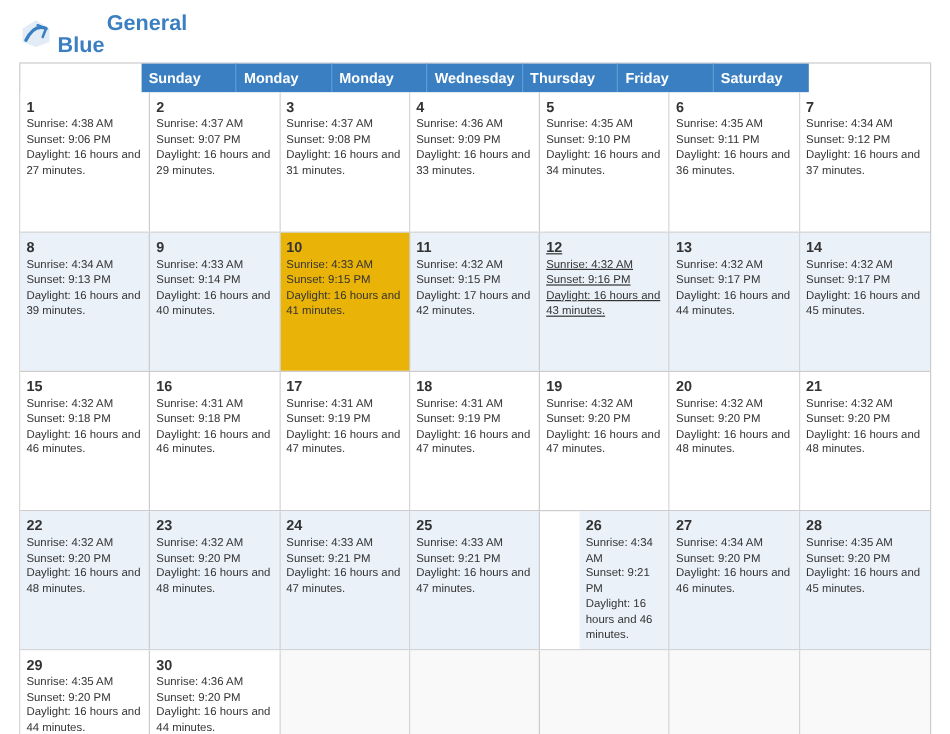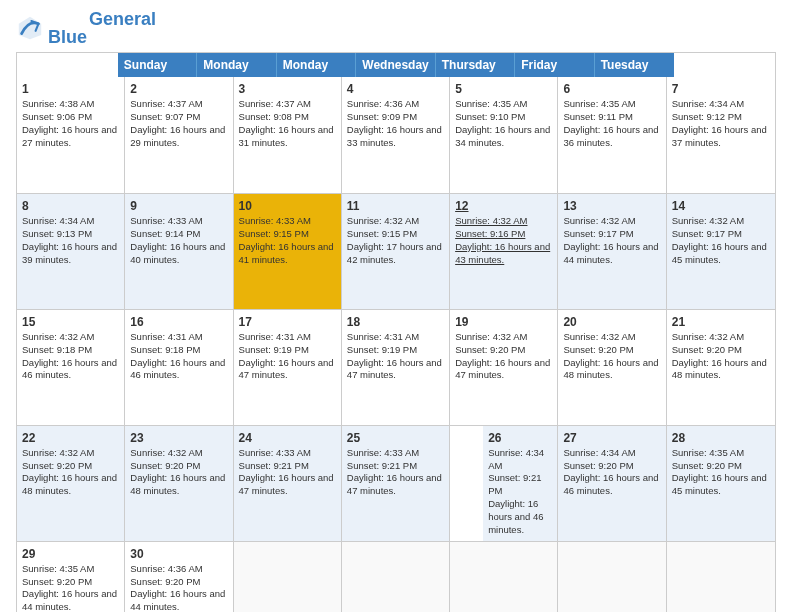--- a/index.html
+++ b/index.html
@@ -131,21 +131,21 @@
   </div>
 
   <div class="calendar">
     <div class="cal-header">
       <div class="cal-header-cell">Sunday</div>
       <div class="cal-header-cell">Monday</div>
       <div class="cal-header-cell">Monday</div>
       <div class="cal-header-cell">Wednesday</div>
       <div class="cal-header-cell">Thursday</div>
       <div class="cal-header-cell">Friday</div>
-      <div class="cal-header-cell">Tuesday</div>
+      <div class="cal-header-cell">Saturday</div>
     </div>
     <div class="cal-body" id="cal-body">
     <div class="cal-row">
           <div class="cal-cell" style="background: rgb(255, 255, 255);"><span class="day-num">1</span><span>Sunrise: 4:38 AM</span><br><span>Sunset: 9:06 PM</span><br><span>Daylight: 16 hours and 27 minutes.</span></div>
           <div class="cal-cell" style="background: rgb(255, 255, 255);"><span class="day-num">2</span><span>Sunrise: 4:37 AM</span><br><span>Sunset: 9:07 PM</span><br><span>Daylight: 16 hours and 29 minutes.</span></div>
           <div class="cal-cell" style="background: rgb(255, 255, 255);"><span class="day-num">3</span><span>Sunrise: 4:37 AM</span><br><span>Sunset: 9:08 PM</span><br><span>Daylight: 16 hours and 31 minutes.</span></div>
           <div class="cal-cell" style="background: rgb(255, 255, 255);"><span class="day-num">4</span><span>Sunrise: 4:36 AM</span><br><span>Sunset: 9:09 PM</span><br><span>Daylight: 16 hours and 33 minutes.</span></div>
           <div class="cal-cell" style="background: rgb(255, 255, 255);"><span class="day-num">5</span><span>Sunrise: 4:35 AM</span><br><span>Sunset: 9:10 PM</span><br><span>Daylight: 16 hours and 34 minutes.</span></div>
           <div class="cal-cell" style="background: rgb(255, 255, 255);"><span class="day-num">6</span><span>Sunrise: 4:35 AM</span><br><span>Sunset: 9:11 PM</span><br><span>Daylight: 16 hours and 36 minutes.</span></div>
           <div class="cal-cell" style="background: rgb(255, 255, 255);"><span class="day-num">7</span><span>Sunrise: 4:34 AM</span><br><span>Sunset: 9:12 PM</span><br><span>Daylight: 16 hours and 37 minutes.</span></div>

